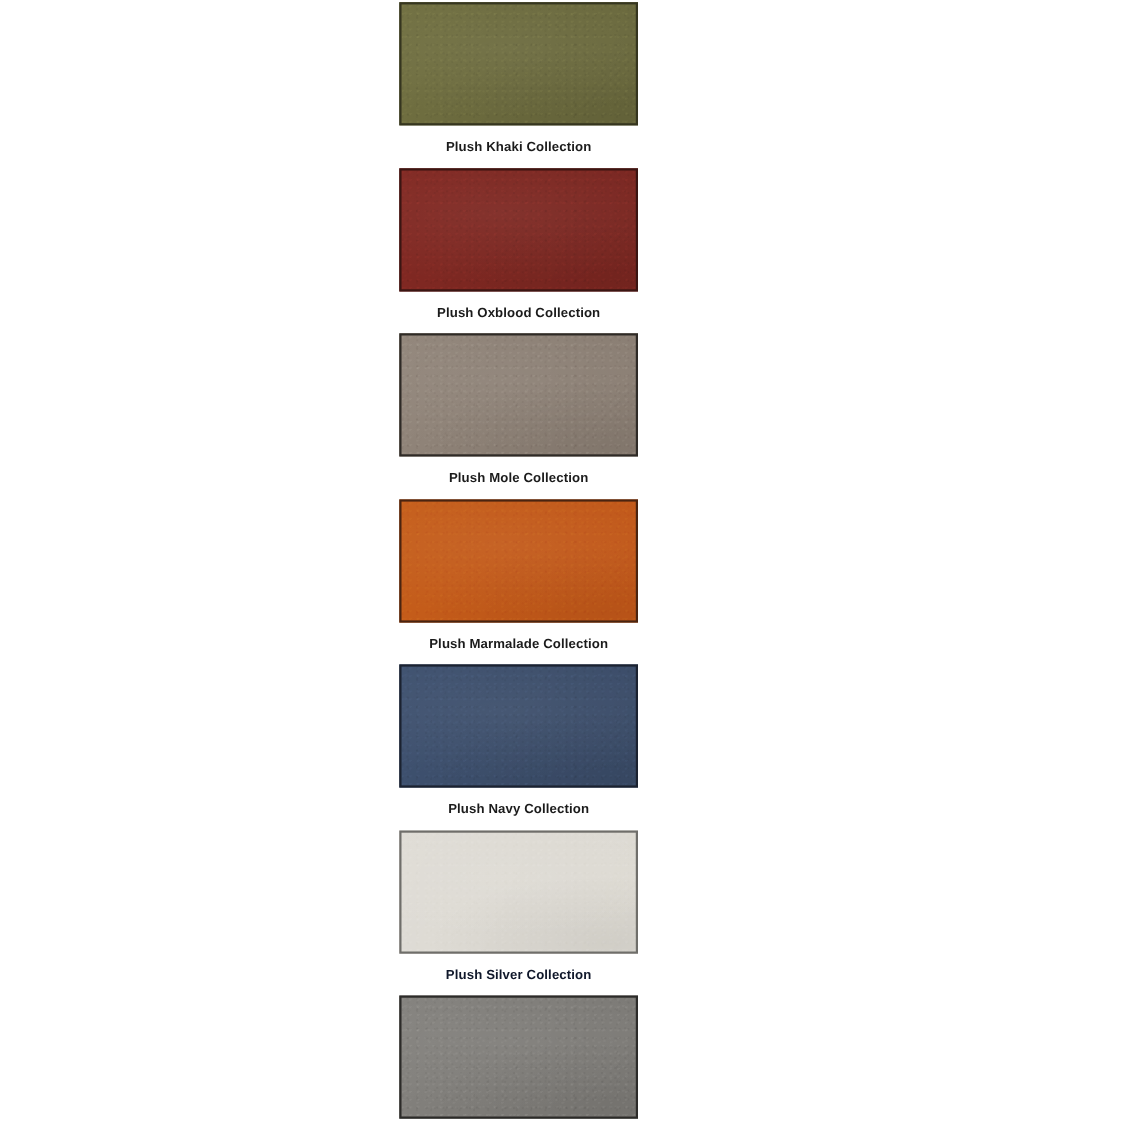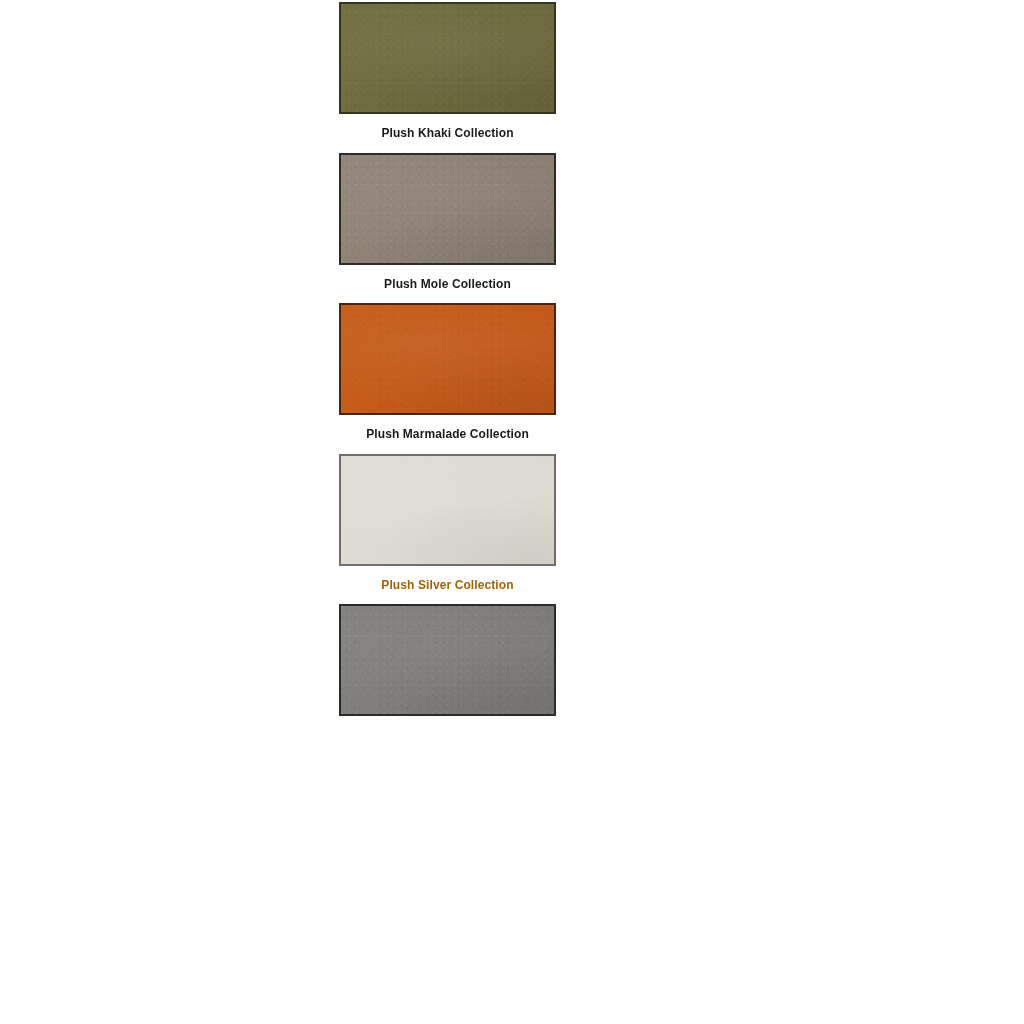--- a/index.html
+++ b/index.html
@@ -16,20 +16,21 @@
     -webkit-font-smoothing: antialiased;
   }
 
   #swatch-gallery {
     width: 895px;
     height: 1024px;
     display: flex;
     flex-direction: column;
     align-items: center;
     box-sizing: border-box;
+    margin-left: 24px;
   }
 
   .swatch-item {
     width: 220px;
     display: flex;
     flex-direction: column;
     align-items: center;
     flex: 0 0 auto;
   }
 
@@ -84,39 +85,53 @@
 
 <div id="swatch-gallery">
     <div class="swatch-item" style="margin-top: 2px;">
       <div class="swatch-chip" style="background-color: rgb(108, 107, 62); border-color: rgb(53, 53, 31);">
         <div class="texture"></div>
         <div class="sheen"></div>
       </div>
       <div class="swatch-caption" style="margin-top: 13px; color: rgb(27, 27, 27);">Plush Khaki Collection</div>
     </div>
     <div class="swatch-item" style="margin-top: 13.5px;">
+      <div class="swatch-chip" style="background-color: rgb(125, 39, 33); border-color: rgb(58, 21, 18);">
+        <div class="texture"></div>
+        <div class="sheen"></div>
+      </div>
+      <div class="swatch-caption" style="margin-top: 13px; color: rgb(27, 27, 27);">Plush Oxblood Collection</div>
+    </div>
+    <div class="swatch-item" style="margin-top: 13.5px;">
       <div class="swatch-chip" style="background-color: rgb(141, 129, 118); border-color: rgb(46, 42, 38);">
         <div class="texture"></div>
         <div class="sheen"></div>
       </div>
       <div class="swatch-caption" style="margin-top: 13px; color: rgb(27, 27, 27);">Plush Mole Collection</div>
     </div>
     <div class="swatch-item" style="margin-top: 13.5px;">
       <div class="swatch-chip" style="background-color: rgb(195, 90, 25); border-color: rgb(74, 36, 16);">
         <div class="texture"></div>
         <div class="sheen"></div>
       </div>
       <div class="swatch-caption" style="margin-top: 13px; color: rgb(27, 27, 27);">Plush Marmalade Collection</div>
     </div>
     <div class="swatch-item" style="margin-top: 13.5px;">
+      <div class="swatch-chip" style="background-color: rgb(60, 78, 107); border-color: rgb(27, 34, 48);">
+        <div class="texture"></div>
+        <div class="sheen"></div>
+      </div>
+      <div class="swatch-caption" style="margin-top: 13px; color: rgb(27, 27, 27);">Plush Navy Collection</div>
+    </div>
+    <div class="swatch-item" style="margin-top: 13.5px;">
       <div class="swatch-chip" style="background-color: rgb(222, 219, 212); border-color: rgb(111, 110, 106);">
         <div class="texture"></div>
         <div class="sheen"></div>
       </div>
-      <div class="swatch-caption" style="margin-top: 13px; color: #a16207;">Plush Silver Collection</div>
+      <div class="swatch-caption" style="margin-top: 13px; color: #0f172a;">Plush Silver Collection</div>
     </div>
     <div class="swatch-item" style="margin-top: 13.5px;">
       <div class="swatch-chip" style="background-color: rgb(127, 125, 121); border-color: rgb(44, 43, 41);">
         <div class="texture"></div>
         <div class="sheen"></div>
       </div>
     </div>
   </div>
 
 </body></html>

